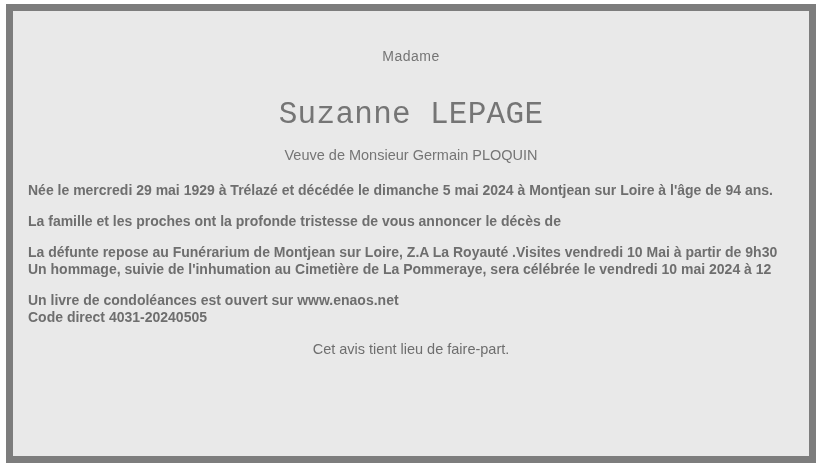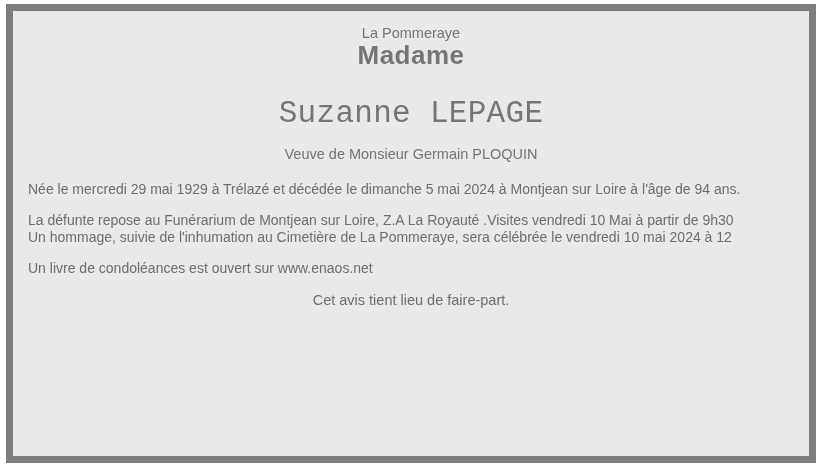--- a/index.html
+++ b/index.html
@@ -37,24 +37,24 @@
   .center-top {
     padding-top: 13px;
     text-align: center;
     color: var(--heading-text);
   }
   .loc-line {
     font-size: 14.5px;
     line-height: 19px;
   }
   .salutation {
-    font-size: 26px;
+    margin-top: 20px;
+    font-size: 14px;
     line-height: 24px;
     letter-spacing: 0.5px;
-    font-weight: bold;
   }
   .deceased-name {
     margin: 30px 0 0 0;
     font-size: 31px;
     line-height: 33px;
     font-weight: 400;
     letter-spacing: 0.3px;
     font-family: Liberation Mono, monospace;
   }
   .relation {
@@ -64,53 +64,56 @@
   }
   .body-block {
     margin-top: 18px;
     padding: 0 10px 0 15px;
     text-align: left;
     color: var(--body-text);
     font-size: 14px;
     line-height: 17px;
     overflow: hidden;
   }
-  .para { margin: 0 0 14px 0; }
+  .para { margin: 0 0 14px 0; font-weight: bold; }
   .pline { display: block; white-space: nowrap; }
   .center-bottom {
     text-align: center;
     color: var(--body-text);
     font-size: 14.5px;
   }
   .closing-line { margin-top: 0; line-height: 18px; }
   .funeral-home-line { margin-top: 15px; line-height: 18px; }
 </style>
 </head>
 <body>
 
 <div class="page">
   <div class="notice-frame">
 
     <div class="center-top">
-      <div class="loc-line">La Pommeraye</div>
       <div class="salutation">Madame</div>
       <div class="deceased-name">Suzanne LEPAGE</div>
       <div class="relation">Veuve de Monsieur Germain PLOQUIN</div>
     </div>
 
     <div class="body-block">
       <p class="para">
         <span class="pline">Née le mercredi 29 mai 1929 à Trélazé et décédée le dimanche 5 mai 2024 à Montjean sur Loire à l'âge de 94 ans.</span>
       </p>
       <p class="para">
+        <span class="pline">La famille et les proches ont la profonde tristesse de vous annoncer le décès de</span>
+      </p>
+      <p class="para">
         <span class="pline">La défunte repose au Funérarium de Montjean sur Loire, Z.A La Royauté .Visites vendredi 10 Mai à partir de 9h30</span>
         <span class="pline">Un hommage, suivie de l'inhumation au Cimetière de La Pommeraye, sera célébrée le vendredi 10 mai 2024 à 12</span>
       </p>
       <p class="para">
         <span class="pline">Un livre de condoléances est ouvert sur www.enaos.net</span>
+        <span class="pline">Code direct 4031-20240505</span>
       </p>
     </div>
 
     <div class="center-bottom">
       <div class="closing-line">Cet avis tient lieu de faire-part.</div>
     </div>
 
   </div>
 </div>
 

